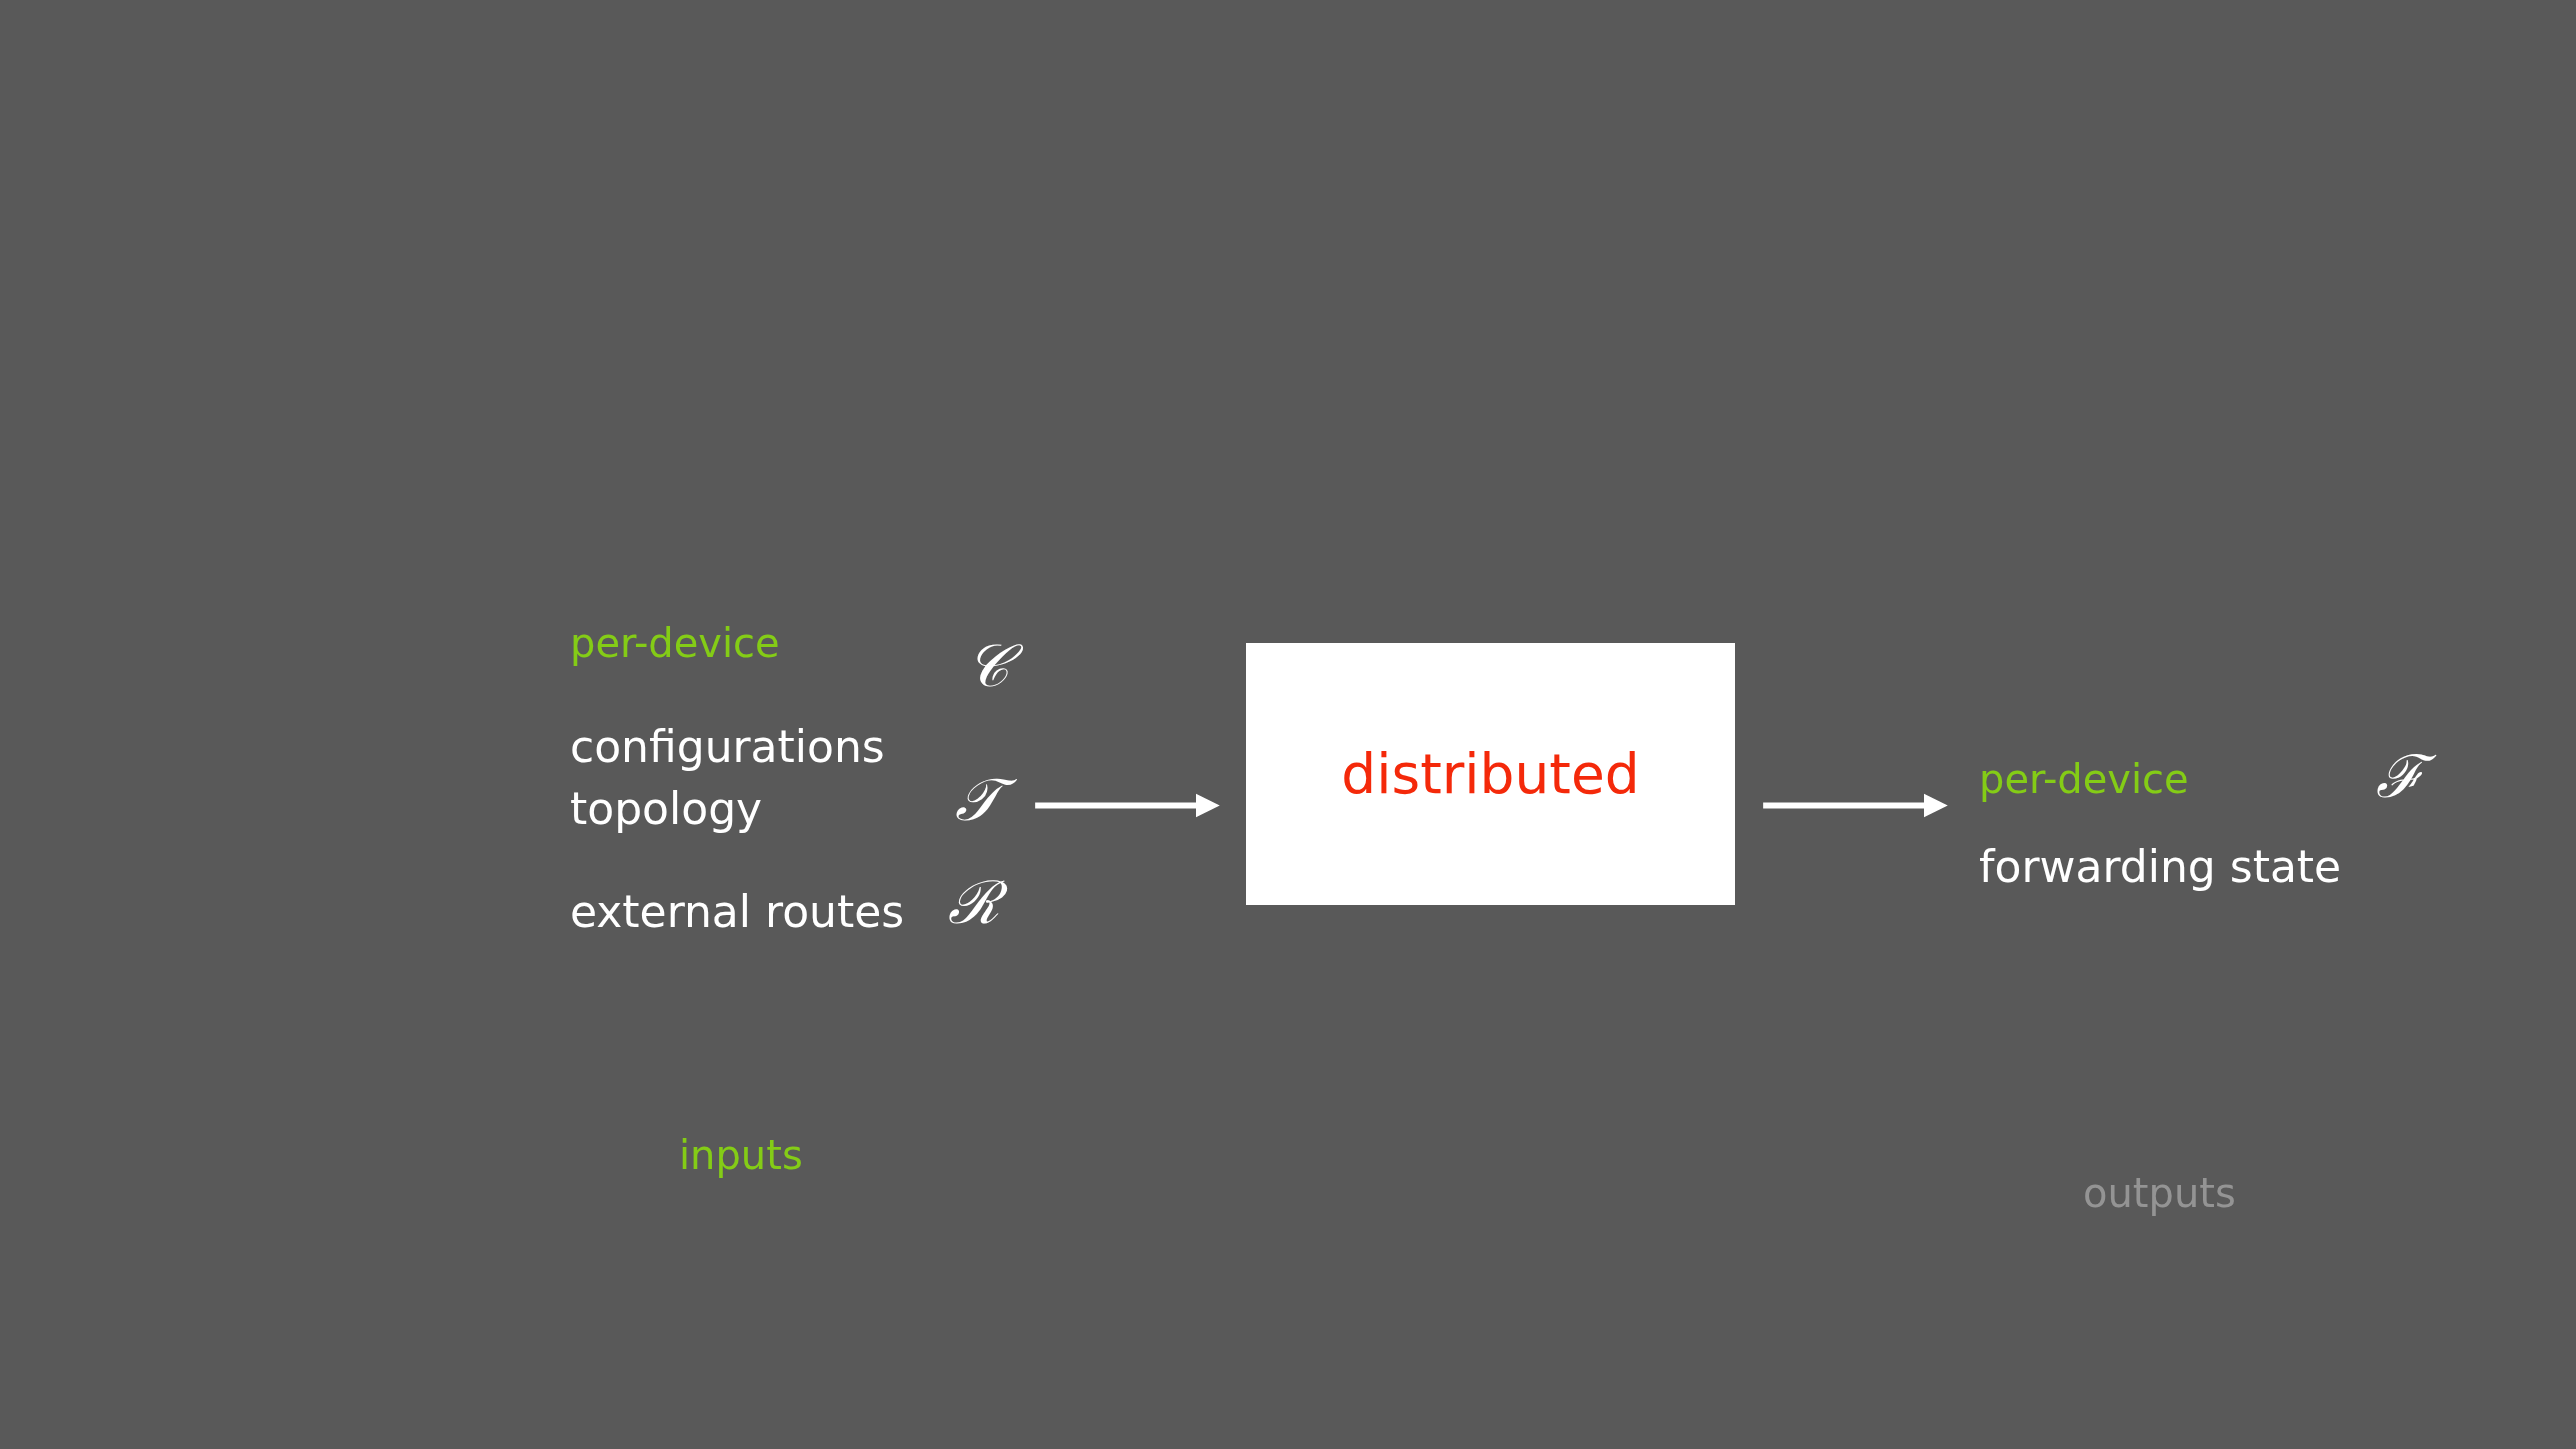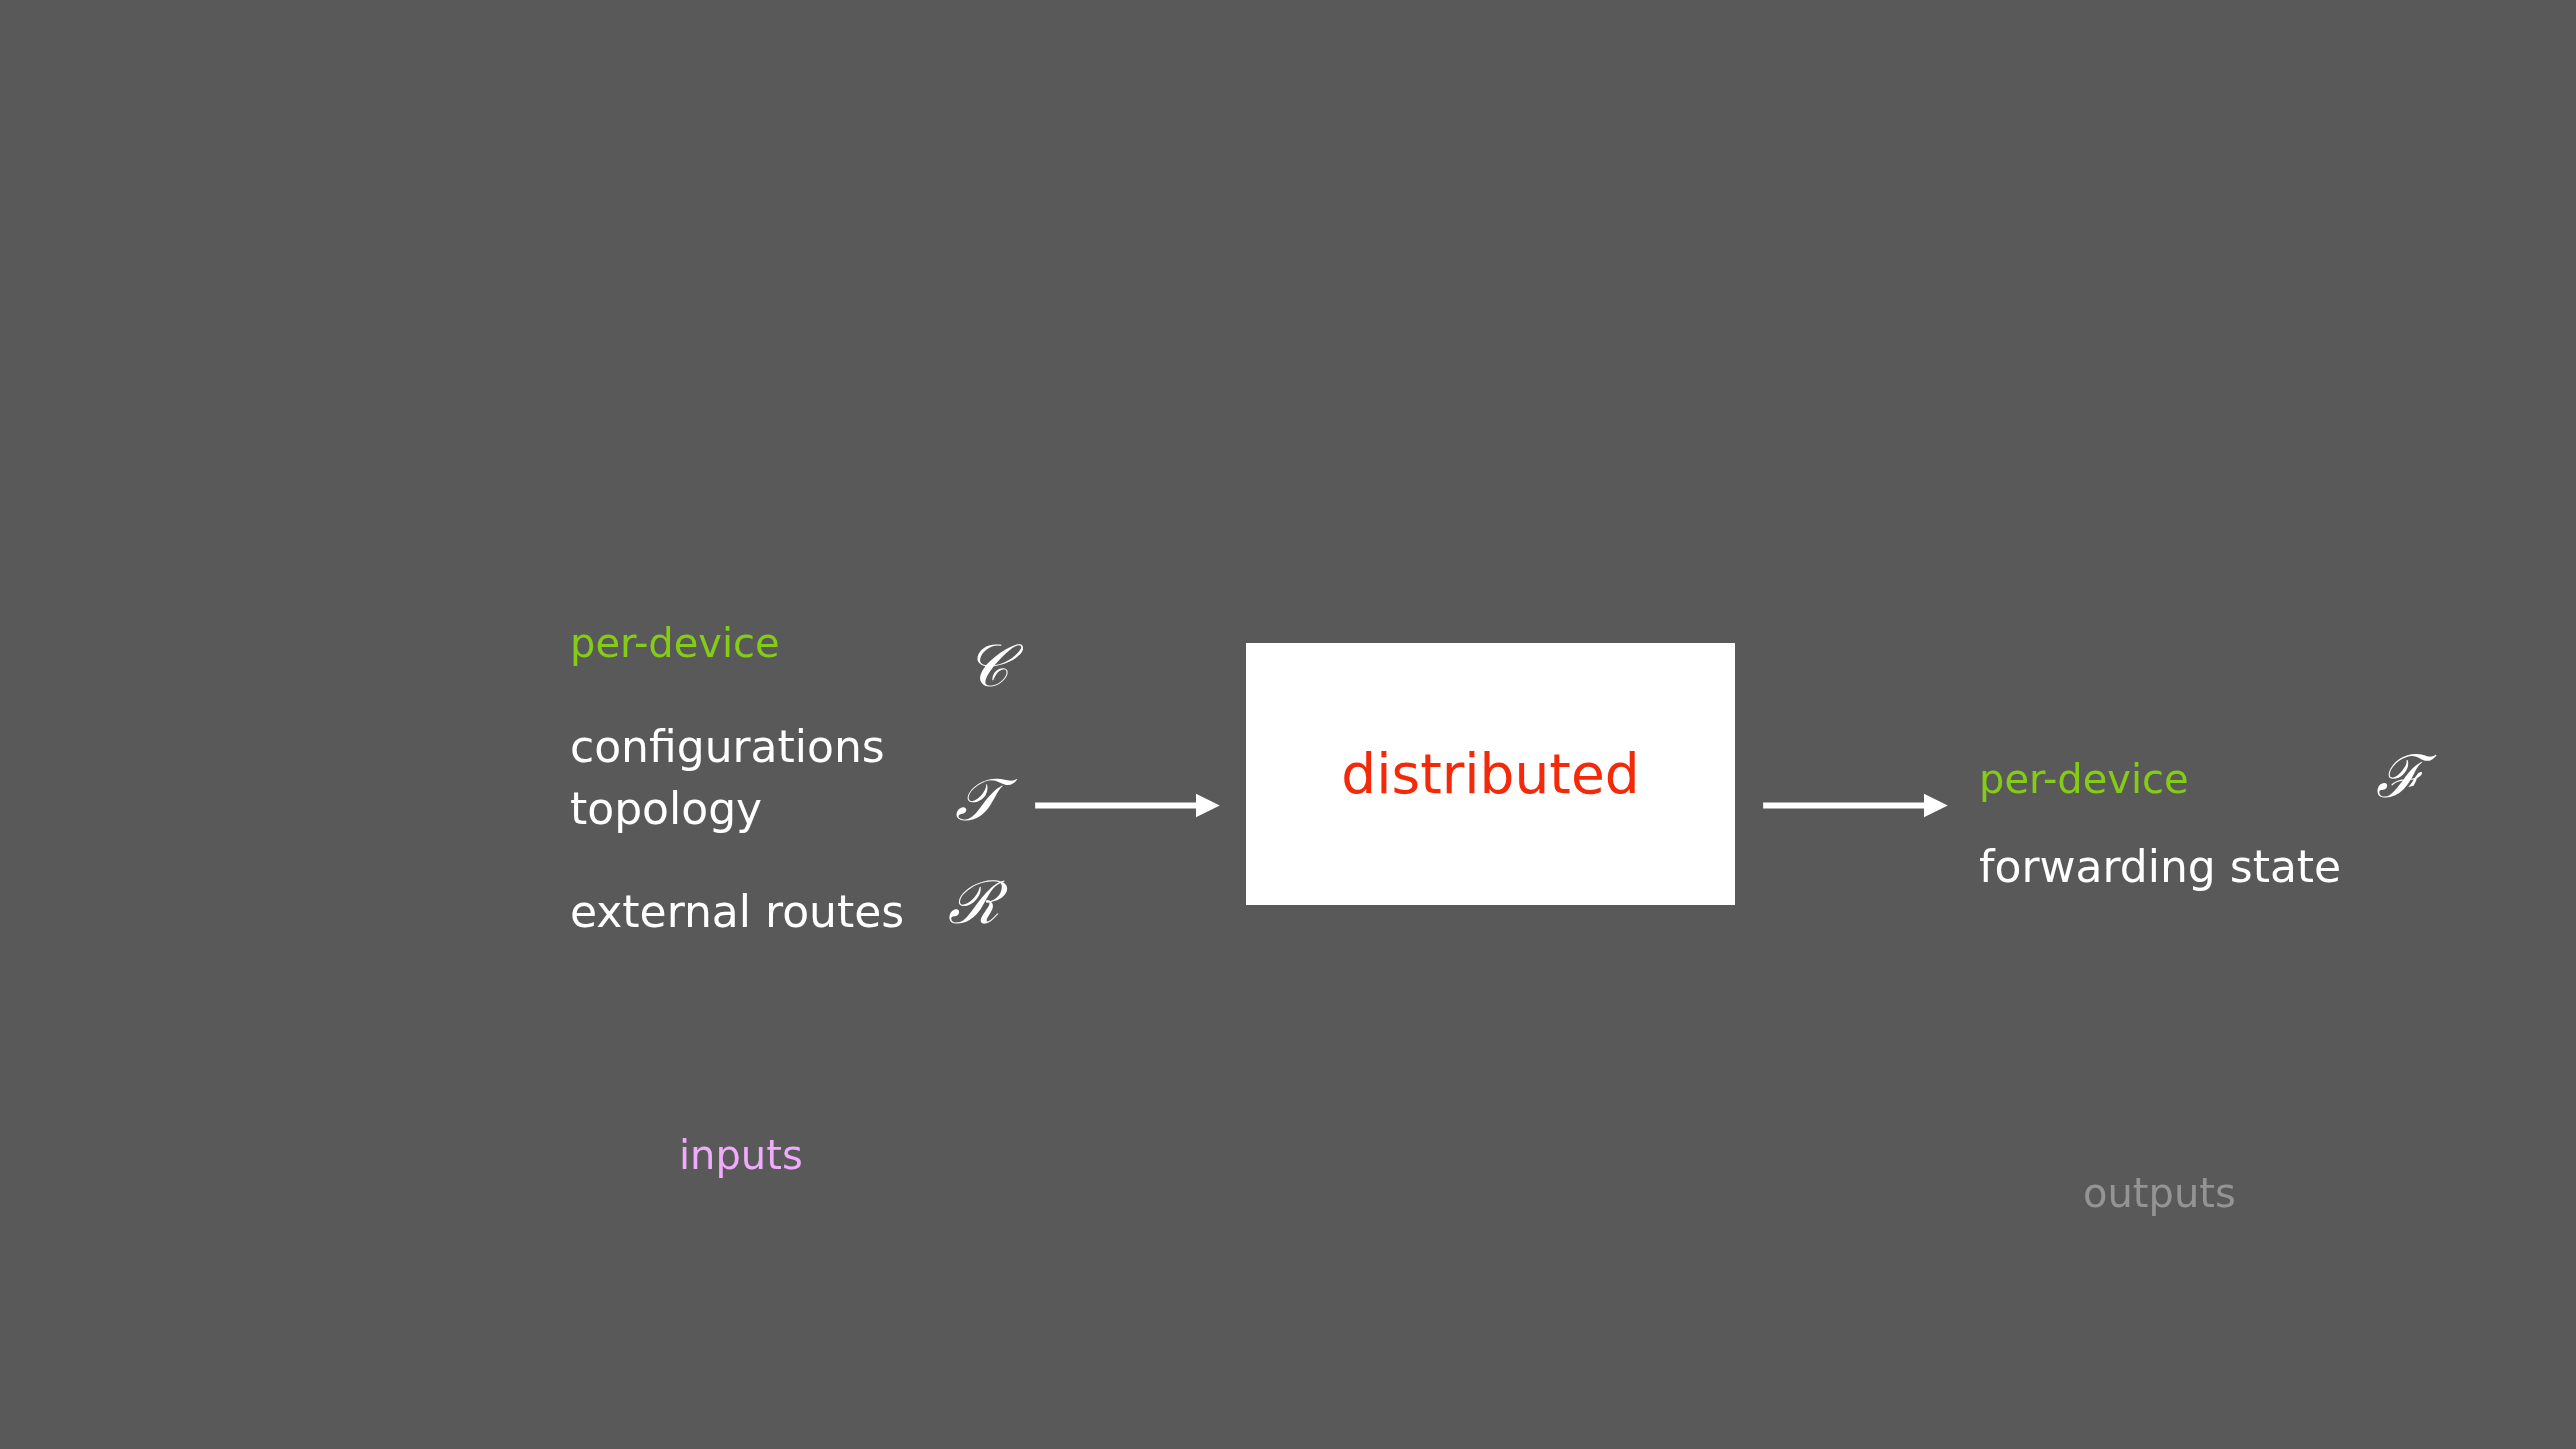--- a/index.html
+++ b/index.html
@@ -74,21 +74,21 @@
   }
 
   
   .foot {
     position: absolute;
     font-size: 40px;
     font-family: "DejaVu Sans", sans-serif;
     white-space: nowrap;
     line-height: 1;
   }
-  .foot-in  { color: #f0abfc; }
+  .foot-in  { color: #84cc16; }
   .foot-out { color: #949494; }
 </style>
 </head>
 <body>
 
 <div id="slide">
 
   <div class="txt lbl-dim" style="left:570px; top:623px;">per-device</div>
 
   <div class="txt lbl-main" style="left:570px; top:689px;margin-top:36px;">configurations</div>

